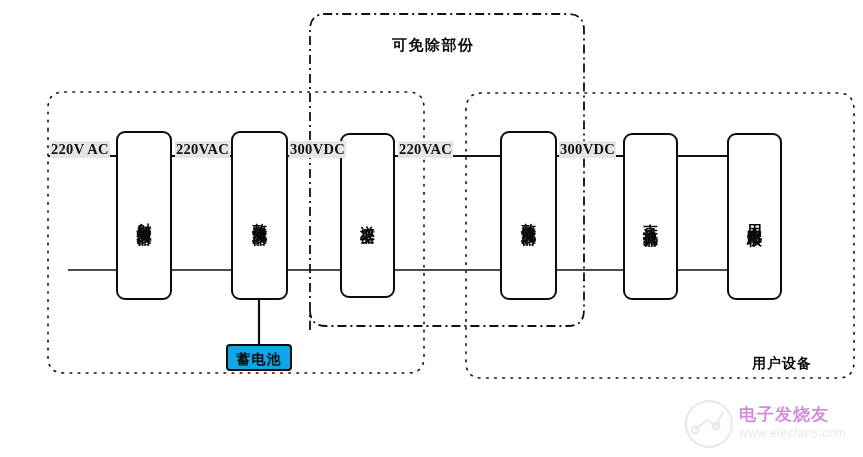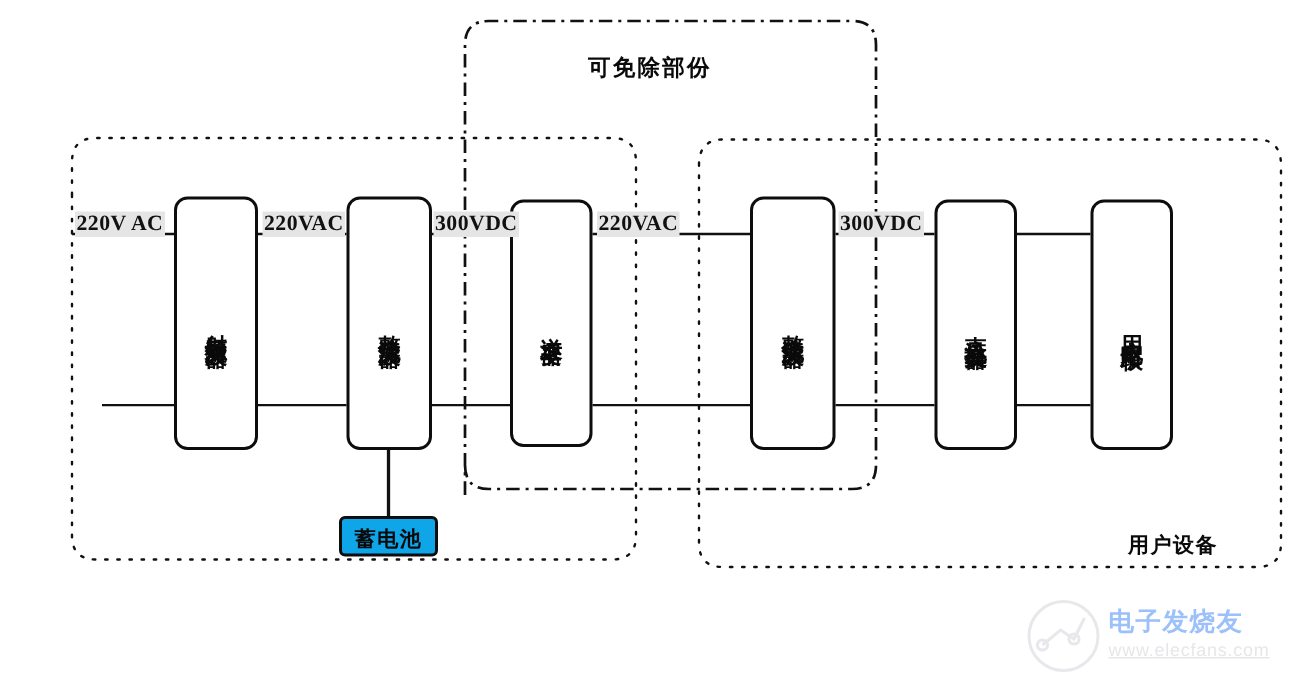--- a/index.html
+++ b/index.html
@@ -98,30 +98,29 @@
     position:absolute;
     right:8px;bottom:4px;
     width:172px;height:58px;
     z-index:3;
     opacity:0.5;
   }
   #wm-text{
     position:absolute;left:56px;top:8px;
     font-family:"DejaVu Sans",sans-serif;
     font-size:17px;font-weight:bold;
-    color:#3b82f6;letter-spacing:1px;
+    color:#a21caf;letter-spacing:1px;
     white-space:nowrap;
   }
   #wm-url{
     position:absolute;left:56px;top:31px;
     font-family:"Liberation Sans",sans-serif;
     font-size:12px;
     color:#cfcfd6;letter-spacing:0.5px;
     white-space:nowrap;
-    text-decoration:underline;
   }
 </style>
 </head>
 <body>
 
 <div id="stage">
 
   <svg class="layer" viewBox="0 0 863 457">
 
     <path d="M 48,130 L 48,108 Q 48,92 64,92 L 408,92 Q 424,92 424,108 L 424,357 Q 424,373 408,373 L 64,373 Q 48,373 48,357 Z" fill="none" stroke="#111" stroke-width="1.6" stroke-dasharray="1.6 6.5" stroke-linecap="round"></path>

